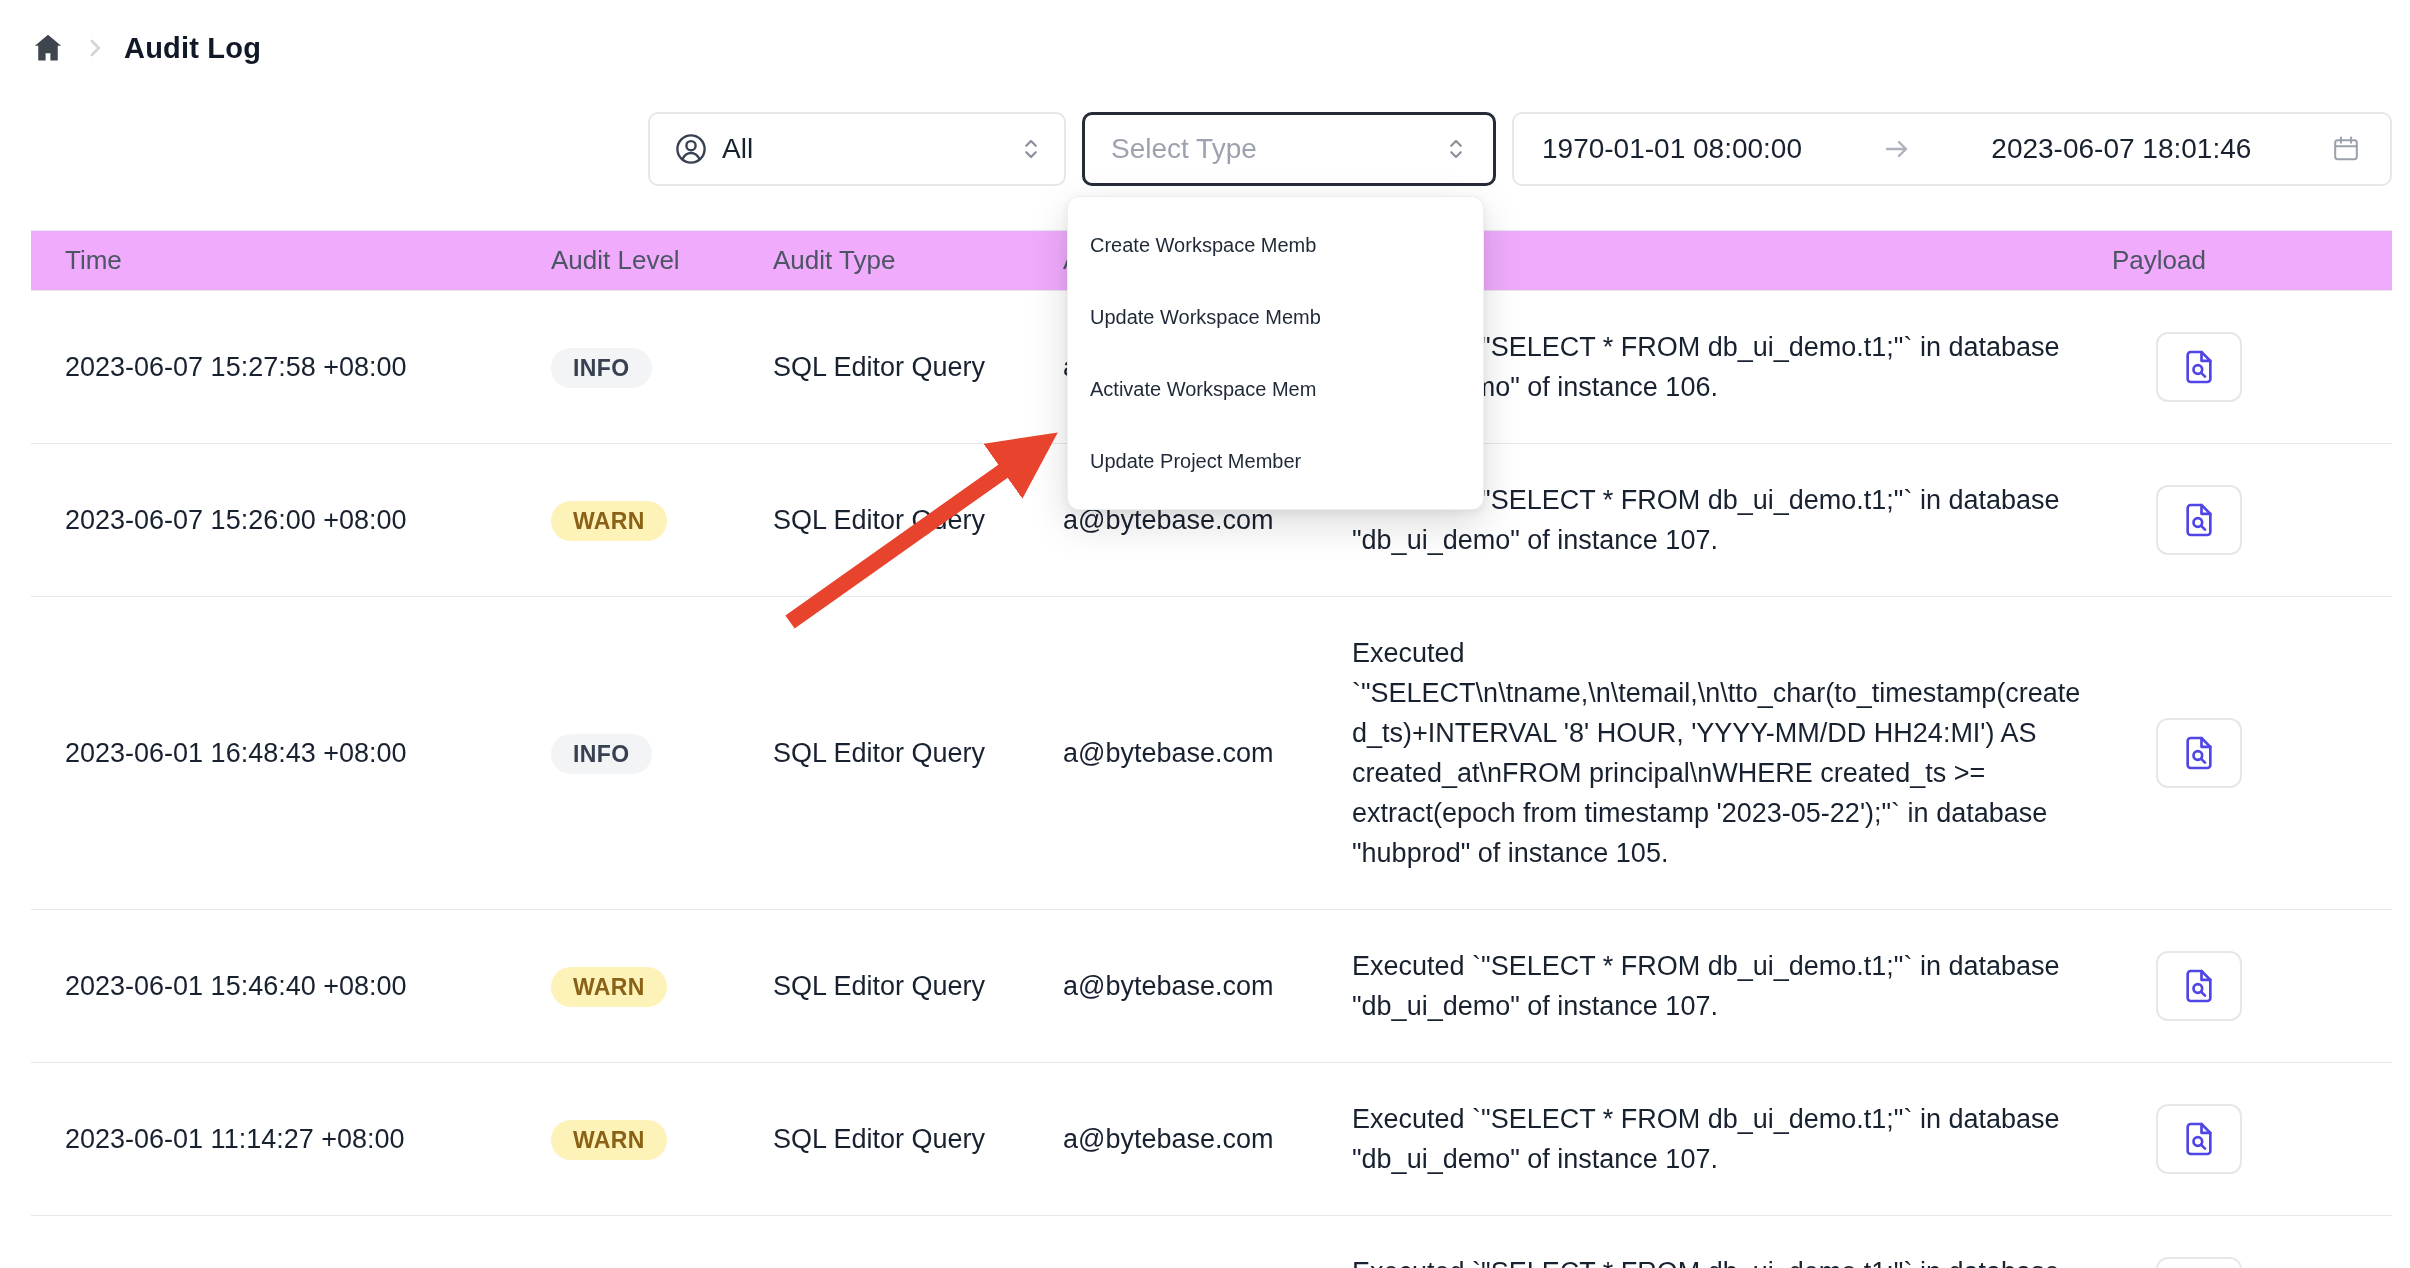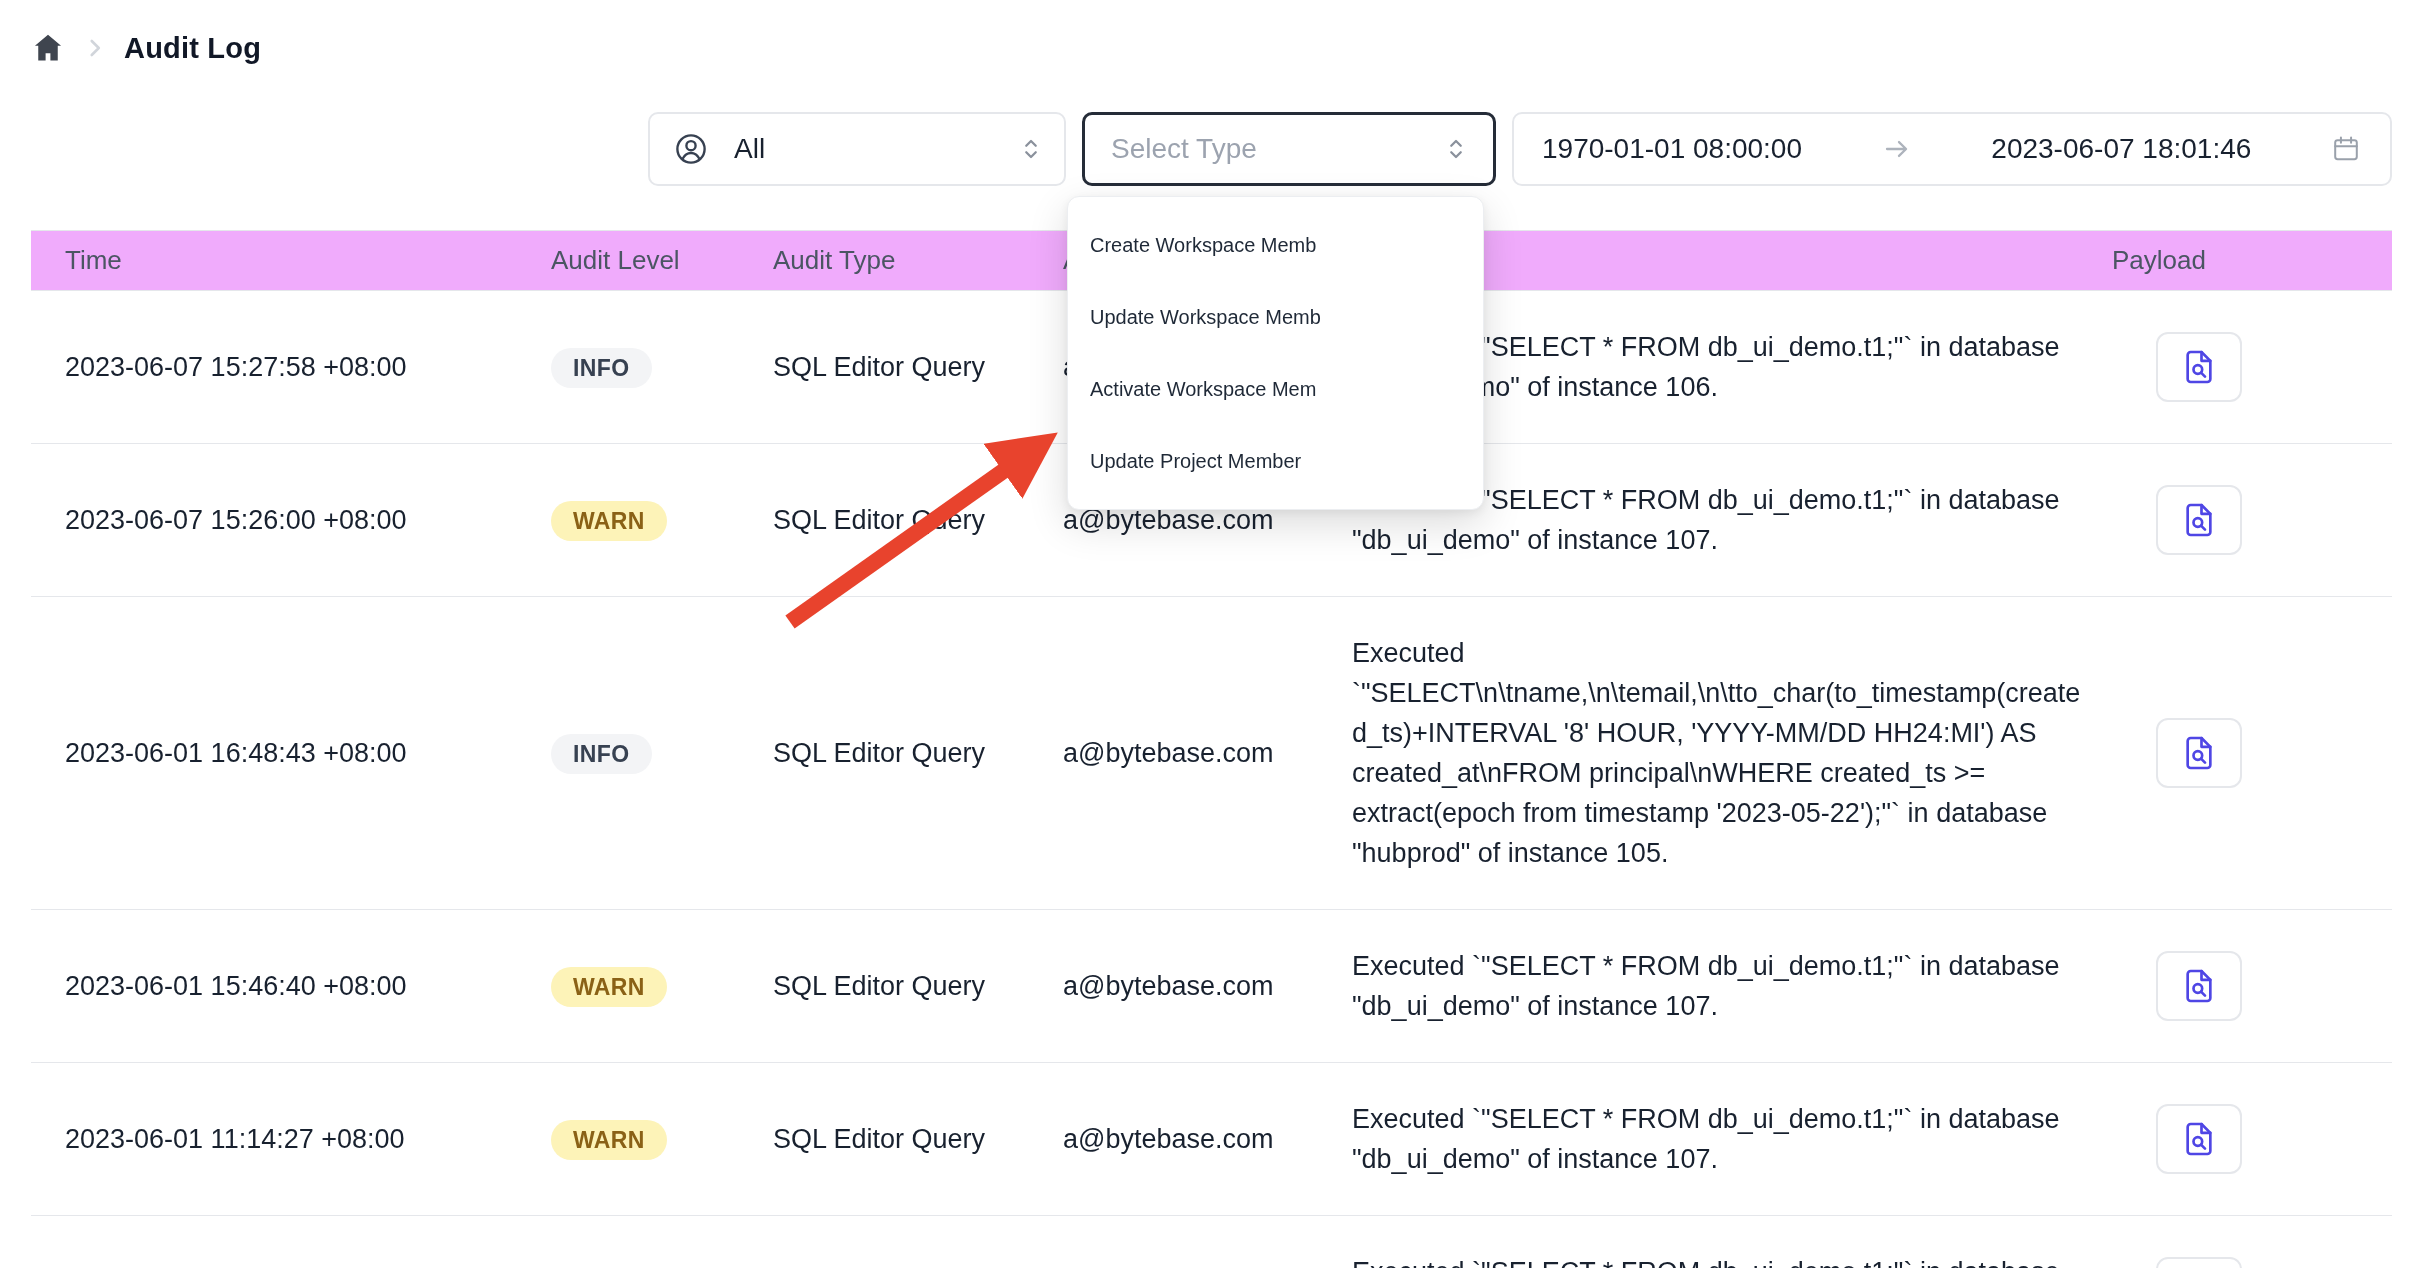--- a/index.html
+++ b/index.html
@@ -15,21 +15,21 @@
   .breadcrumb { display:flex; align-items:center; gap:16px; padding:26px 0 0 30px; height:70px; }
   .crumb-home { display:flex; align-items:center; cursor:pointer; }
   .crumb-title { font-size:29px; font-weight:600; color:#111827; letter-spacing:.2px; }
 
   
   .filters { display:flex; justify-content:flex-end; align-items:center; gap:16px; margin:42px 18px 0 0; }
   .control {
     height:74px; background:#fff; border:2px solid #e5e7eb; border-radius:10px;
     display:flex; align-items:center; font-size:28px; color:#18212f; cursor:pointer;
   }
-  .select-actor { width:418px; padding:0 18px 0 22px; gap:24px; }
+  .select-actor { width:418px; padding:0 18px 0 22px; gap:12px; }
   .select-actor .value { flex:1; }
   .select-type { width:414px; padding:0 22px 0 26px; border:3px solid var(--focus-border,#252c38); }
   .select-type .placeholder { flex:1; color:#9ca3af; }
   .daterange { width:880px; padding:0 28px 0 28px; justify-content:space-between; cursor:default; }
   .daterange .date { cursor:text; }
 
   
   .audit-table {
     margin:44px 18px 0 31px; width:2361px;
     border-collapse:collapse; table-layout:fixed; font-size:27px; color:#18212f;

